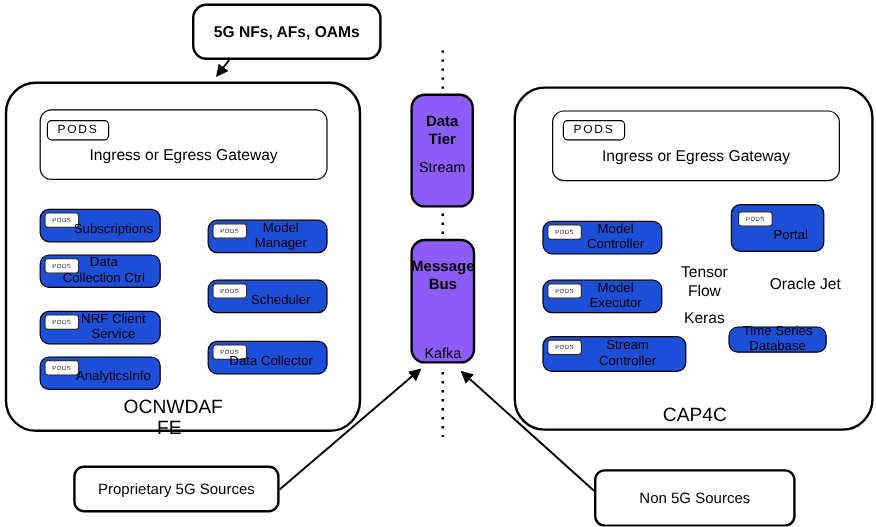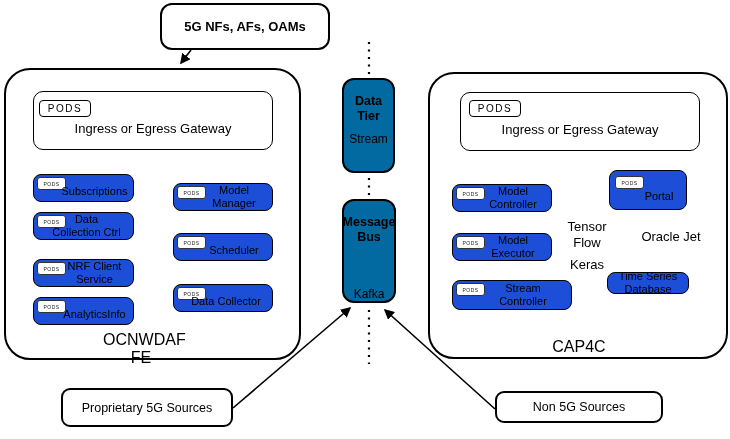--- a/index.html
+++ b/index.html
@@ -53,21 +53,21 @@
   .pb-label {
     position:absolute; inset:0; display:flex; flex-direction:column;
     align-items:center; justify-content:center; text-align:center;
     font-size:11px; line-height:1.16; padding:1px 2px 2px 24px; box-sizing:border-box;
   }
   .lbl-bottom { justify-content:flex-end; padding-bottom:3px; }
   .pl-sm { padding-left:8px; }
   .center-full { padding:0; justify-content:center; }
 
   .midbox {
-    position:absolute; box-sizing:border-box; background:#0369a1;
+    position:absolute; box-sizing:border-box; background:#8b5cf6;
     border:2px solid #000; border-radius:12px; z-index:2;
     display:flex; flex-direction:column; align-items:center; text-align:center;
   }
   .mid-title { font-weight:bold; font-size:12.5px; line-height:1.2; margin-top:14px; white-space:normal; }
   .mid-tech { font-size:12px; margin-top:8px; }
   .mb-tech { margin-top:auto; }
 
   .free-label { position:absolute; font-size:13px; line-height:1.25; text-align:center; z-index:3; }
 </style>
 </head>
@@ -82,21 +82,21 @@
       </marker>
     </defs>
     <line x1="191" y1="50" x2="181" y2="63" stroke="#000" stroke-width="1.6" marker-end="url(#arrow)"></line>
     <line x1="369" y1="42" x2="369" y2="75" stroke="#000" stroke-width="2.2" stroke-dasharray="2 5.5"></line>
     <line x1="369" y1="178" x2="369" y2="196" stroke="#000" stroke-width="2.2" stroke-dasharray="2 5.5"></line>
     <line x1="369" y1="310" x2="369" y2="364" stroke="#000" stroke-width="2.2" stroke-dasharray="2 5.5"></line>
     <line x1="233" y1="408" x2="350" y2="308" stroke="#000" stroke-width="1.6" marker-end="url(#arrow)"></line>
     <line x1="495" y1="409" x2="385" y2="310" stroke="#000" stroke-width="1.6" marker-end="url(#arrow)"></line>
   </svg>
 
-  <div class="rbox src-top" style="left:160px;top:3px;width:170px;height:47px">
+  <div class="rbox src-top" style="left:160px;top:3px;width:158px;height:47px">
     <span>5G NFs, AFs, OAMs</span>
   </div>
 
   <div class="cluster" style="left:4px;top:68px;width:297px;height:292px">
 
     <div class="gateway" style="left:27px;top:21px;width:240px;height:59px">
       <span class="pods-label" style="left:5px;top:8px">PODS</span>
       <div class="gateway-label">Ingress or Egress Gateway</div>
     </div>
 
@@ -214,17 +214,17 @@
     <div class="free-label" style="left:211px;top:155px;width:60px">Oracle Jet</div>
     <div class="free-label" style="left:132px;top:183px;width:50px">Keras</div>
 
     <div class="cluster-title" style="left:119px;top:264px;width:60px">CAP4C</div>
   </div>
 
   <div class="rbox src-bottom" style="left:61px;top:388px;width:172px;height:39px">
     <span>Proprietary 5G Sources</span>
   </div>
 
-  <div class="rbox src-bottom" style="left:495px;top:391px;width:168px;height:32px">
+  <div class="rbox src-bottom" style="left:495px;top:391px;width:168px;height:48px">
     <span>Non 5G Sources</span>
   </div>
 
 </div>
 
 </body></html>

